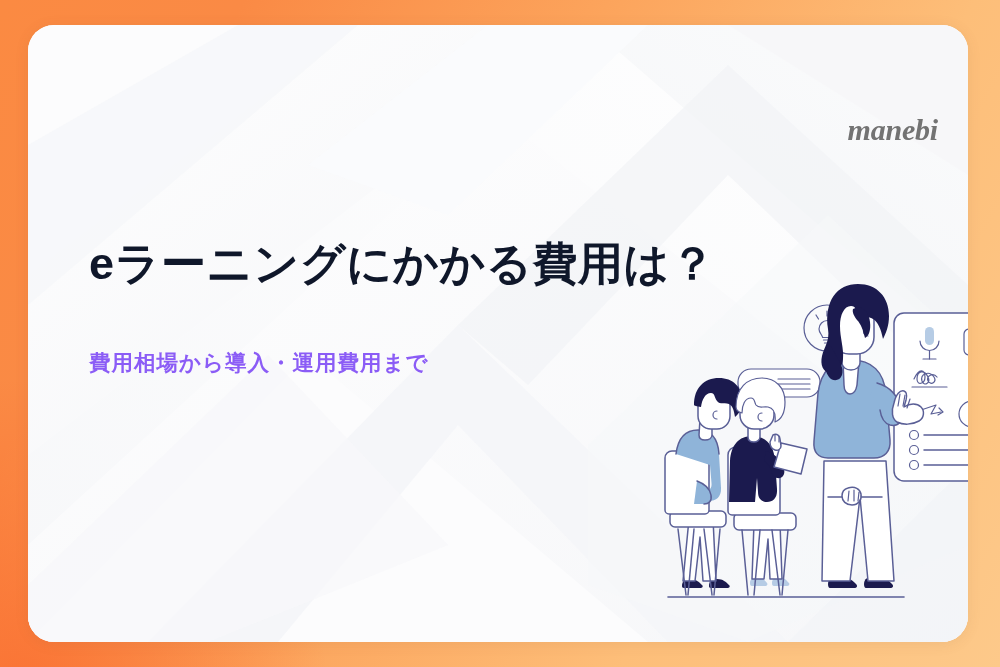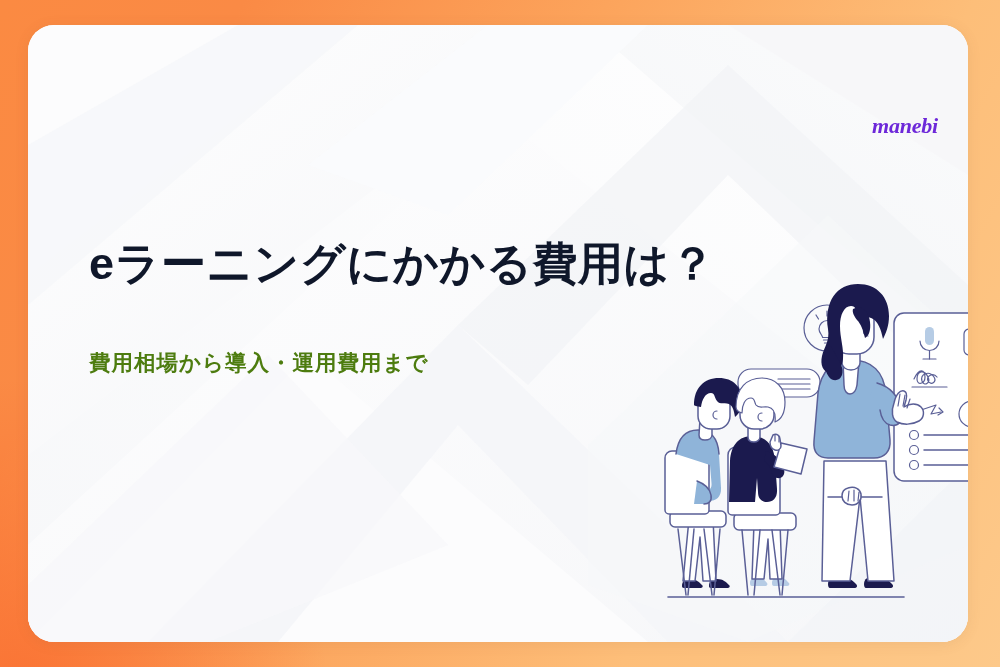--- a/index.html
+++ b/index.html
@@ -62,23 +62,23 @@
   }
 
   
   .logo {
     position: absolute;
     right: 30px;
     top: 88px;
     font-family: "Liberation Serif", "DejaVu Serif", serif;
     font-style: italic;
     font-weight: bold;
-    font-size: 22px;
+    font-size: 30px;
     letter-spacing: -0.2px;
-    color: #6d28d9;
+    color: #737373;
     z-index: 6;
   }
 
   
   .headline {
     position: absolute;
     left: 61px;
     top: 212px;
     width: 760px;
     z-index: 5;
@@ -92,21 +92,21 @@
     color: #0f172a;
     white-space: nowrap;
   }
   .subtitle {
     margin: 0;
     padding-top: 58px;
     font-size: 21.5px;
     line-height: 1.4;
     font-weight: 700;
     letter-spacing: 1px;
-    color: #4d7c0f;
+    color: #8b5cf6;
     white-space: nowrap;
   }
 
   
   .illustration {
     position: absolute;
     left: 614px;
     top: 258px;
     width: 326px;
     height: 330px;

